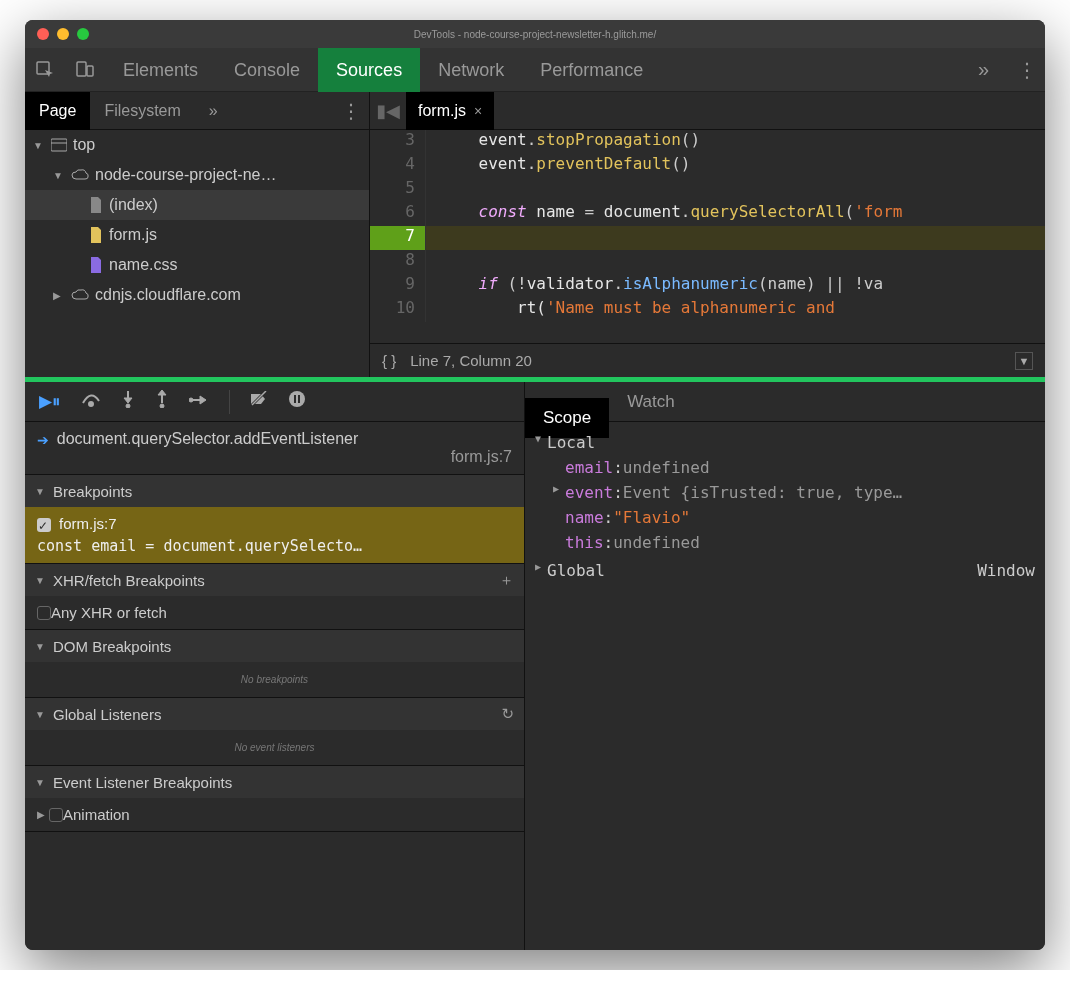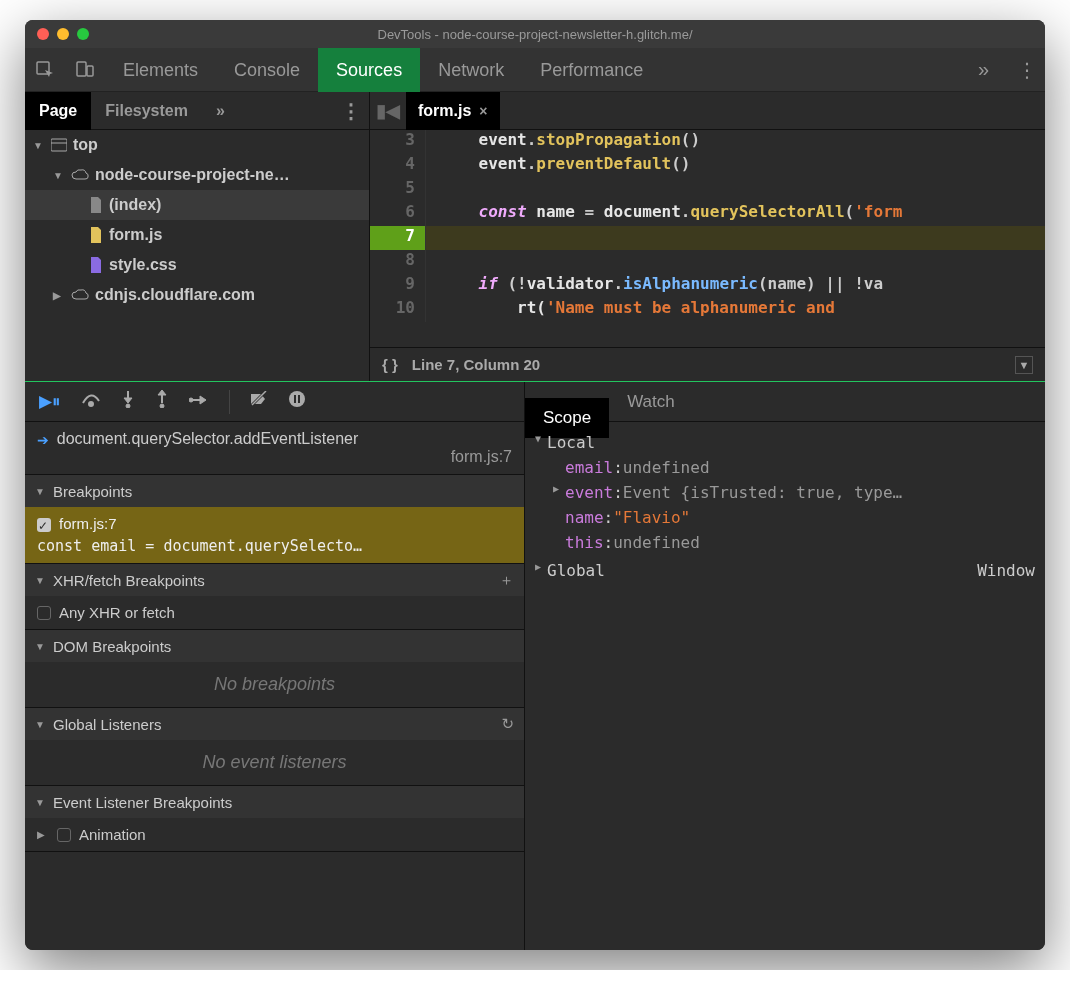--- a/index.html
+++ b/index.html
@@ -2,29 +2,29 @@
 <html><head>
 <meta charset="utf-8">
 <style>
 * { box-sizing: border-box; margin: 0; padding: 0; }
 body { font-family: -apple-system, "Helvetica Neue", Arial, sans-serif; background:#fff; }
 .win { width:1020px; height:930px; margin:20px auto; background:#2b2b2b; border-radius:8px; overflow:hidden; box-shadow:0 20px 60px rgba(0,0,0,.5); display:flex; flex-direction:column; }
 .titlebar { height:28px; background:#3a3a3a; display:flex; align-items:center; position:relative; }
 .traffic { display:flex; gap:8px; margin-left:12px; }
 .dot { width:12px; height:12px; border-radius:50%; }
 .dot.r{background:#ff5f56;} .dot.y{background:#ffbd2e;} .dot.g{background:#27c93f;}
-.title { position:absolute; left:50%; transform:translateX(-50%); color:#9a9a9a; font-size:13px; }
+.title { position:absolute; left:50%; transform:translateX(-50%); color:#9a9a9a; font-size:10px; }
 .toolbar { height:44px; background:#333; display:flex; align-items:center; border-bottom:1px solid #222; }
 .tool-icon { width:40px; display:flex; justify-content:center; color:#999; font-size:18px; }
 .tabs { display:flex; flex:1; }
 .tab { padding:0 18px; color:#999; font-size:18px; line-height:44px; cursor:pointer; }
 .tab.active { background:#15803d; color:#fff; }
 .chev-more { color:#999; padding:0 20px; font-size:20px; }
 .vdots { color:#999; width:36px; text-align:center; font-size:20px; }
-.mid { display:flex; height:290px; border-bottom:1px solid #22c55e;font-weight:bold; }
+.mid { display:flex; height:290px; border-bottom:5px solid #22c55e; }
 .left-pane { width:345px; border-right:1px solid #111; display:flex; flex-direction:column; }
 .left-tabs { height:38px; display:flex; align-items:center; border-bottom:1px solid #111; background:#2b2b2b; }
 .ltab { padding:0 14px; color:#999; line-height:38px; font-size:16px; }
 .ltab.active { background:#000; color:#fff; }
 .tree { flex:1; overflow:hidden; font-size:16px; color:#ccc; background:#2b2b2b; }
 .tree-row { display:flex; align-items:center; height:30px; padding-left:8px; gap:6px; }
 .tree-row.sel { background:#3a3a3a; }
 .tri { width:12px; color:#999; font-size:10px; }
 .file-ic { width:14px; height:16px; display:inline-block; }
 .editor-pane { flex:1; display:flex; flex-direction:column; background:#2b2b2b; }
@@ -52,22 +52,22 @@
 .resume { color:#4aa0ff; }
 .sep { width:1px; height:24px; background:#444; }
 .stack { padding:8px 12px; display:flex; align-items:flex-start; gap:8px; font-size:16px; color:#ccc; border-bottom:1px solid #111;}
 .stack-arrow{color:#4aa0ff;font-size:14px;margin-top:2px;}
 .sect { border-bottom:1px solid #111; }
 .sect-h { height:32px; display:flex; align-items:center; background:#333; color:#ccc; font-size:15px; padding:0 10px; gap:6px; }
 .sect-h .act { margin-left:auto; color:#999; }
 .bp-item { background:#766515; padding:6px 12px; color:#eee; font-size:15px; line-height:22px;}
 .bp-item .chk { display:inline-block; width:14px; height:14px; background:#ccc; border-radius:3px; margin-right:8px; vertical-align:middle; position:relative;}
 .bp-item .chk:after{content:"✓";position:absolute;left:1px;top:-3px;color:#333;font-size:12px;}
-.sect-body { padding:8px 12px; color:#ccc; font-size:15px; display:flex; align-items:center; gap:8px;}
-.empty { text-align:center; color:#777; font-style:italic; padding:12px; font-size:18px;}
+.sect-body { padding:8px 12px; color:#ccc; font-size:15px; display:flex; align-items:center; }
+.empty { text-align:center; color:#777; font-style:italic; padding:12px; font-size:10px;}
 .debug-tabs { height:40px; display:flex; align-items:center; border-bottom:1px solid #111; }
 .dtab { padding:0 18px; line-height:40px; color:#999; font-size:17px; }
 .dtab.active { background:#000; color:#fff;margin-top:32px; }
 .scope { padding:8px 10px; font-family:Menlo,Consolas,monospace; font-size:16px; color:#ccc; }
 .scope-row { display:flex; padding:3px 0; }
 .scope-key { color:#c97bdb; }
 .scope-val { color:#999; }
 .scope-str { color:#e57838; }
 .scope-global { display:flex; padding:6px 0;}
 .scope-global .rt { margin-left:auto; color:#ccc; }
@@ -144,21 +144,21 @@
         <div class="tree-row" style="padding-left:64px">
           <span class="file-ic"><svg width="14" height="16">
                 <path d="M2 0 h7 l3 3 v13 H2 Z" fill="#e2c35c"></path>
               </svg></span>
           <span>form.js</span>
         </div>
         <div class="tree-row" style="padding-left:64px">
           <span class="file-ic"><svg width="14" height="16">
                 <path d="M2 0 h7 l3 3 v13 H2 Z" fill="#8a6be2"></path>
               </svg></span>
-          <span>style.css</span>
+          <span>name.css</span>
         </div>
         <div class="tree-row" style="padding-left:28px">
           <span class="tri">▶</span>
           <svg width="18" height="14">
               <path d="M5 11 Q1 11 1 7 Q1 4 5 4 Q6 1 10 2 Q14 1 15 5 Q18 6 17 9 Q17 11 14 11 Z" fill="none" stroke="#aaa"></path>
             </svg>
           <span>cdnjs.cloudflare.com</span>
         </div>
       </div>
     </div>

